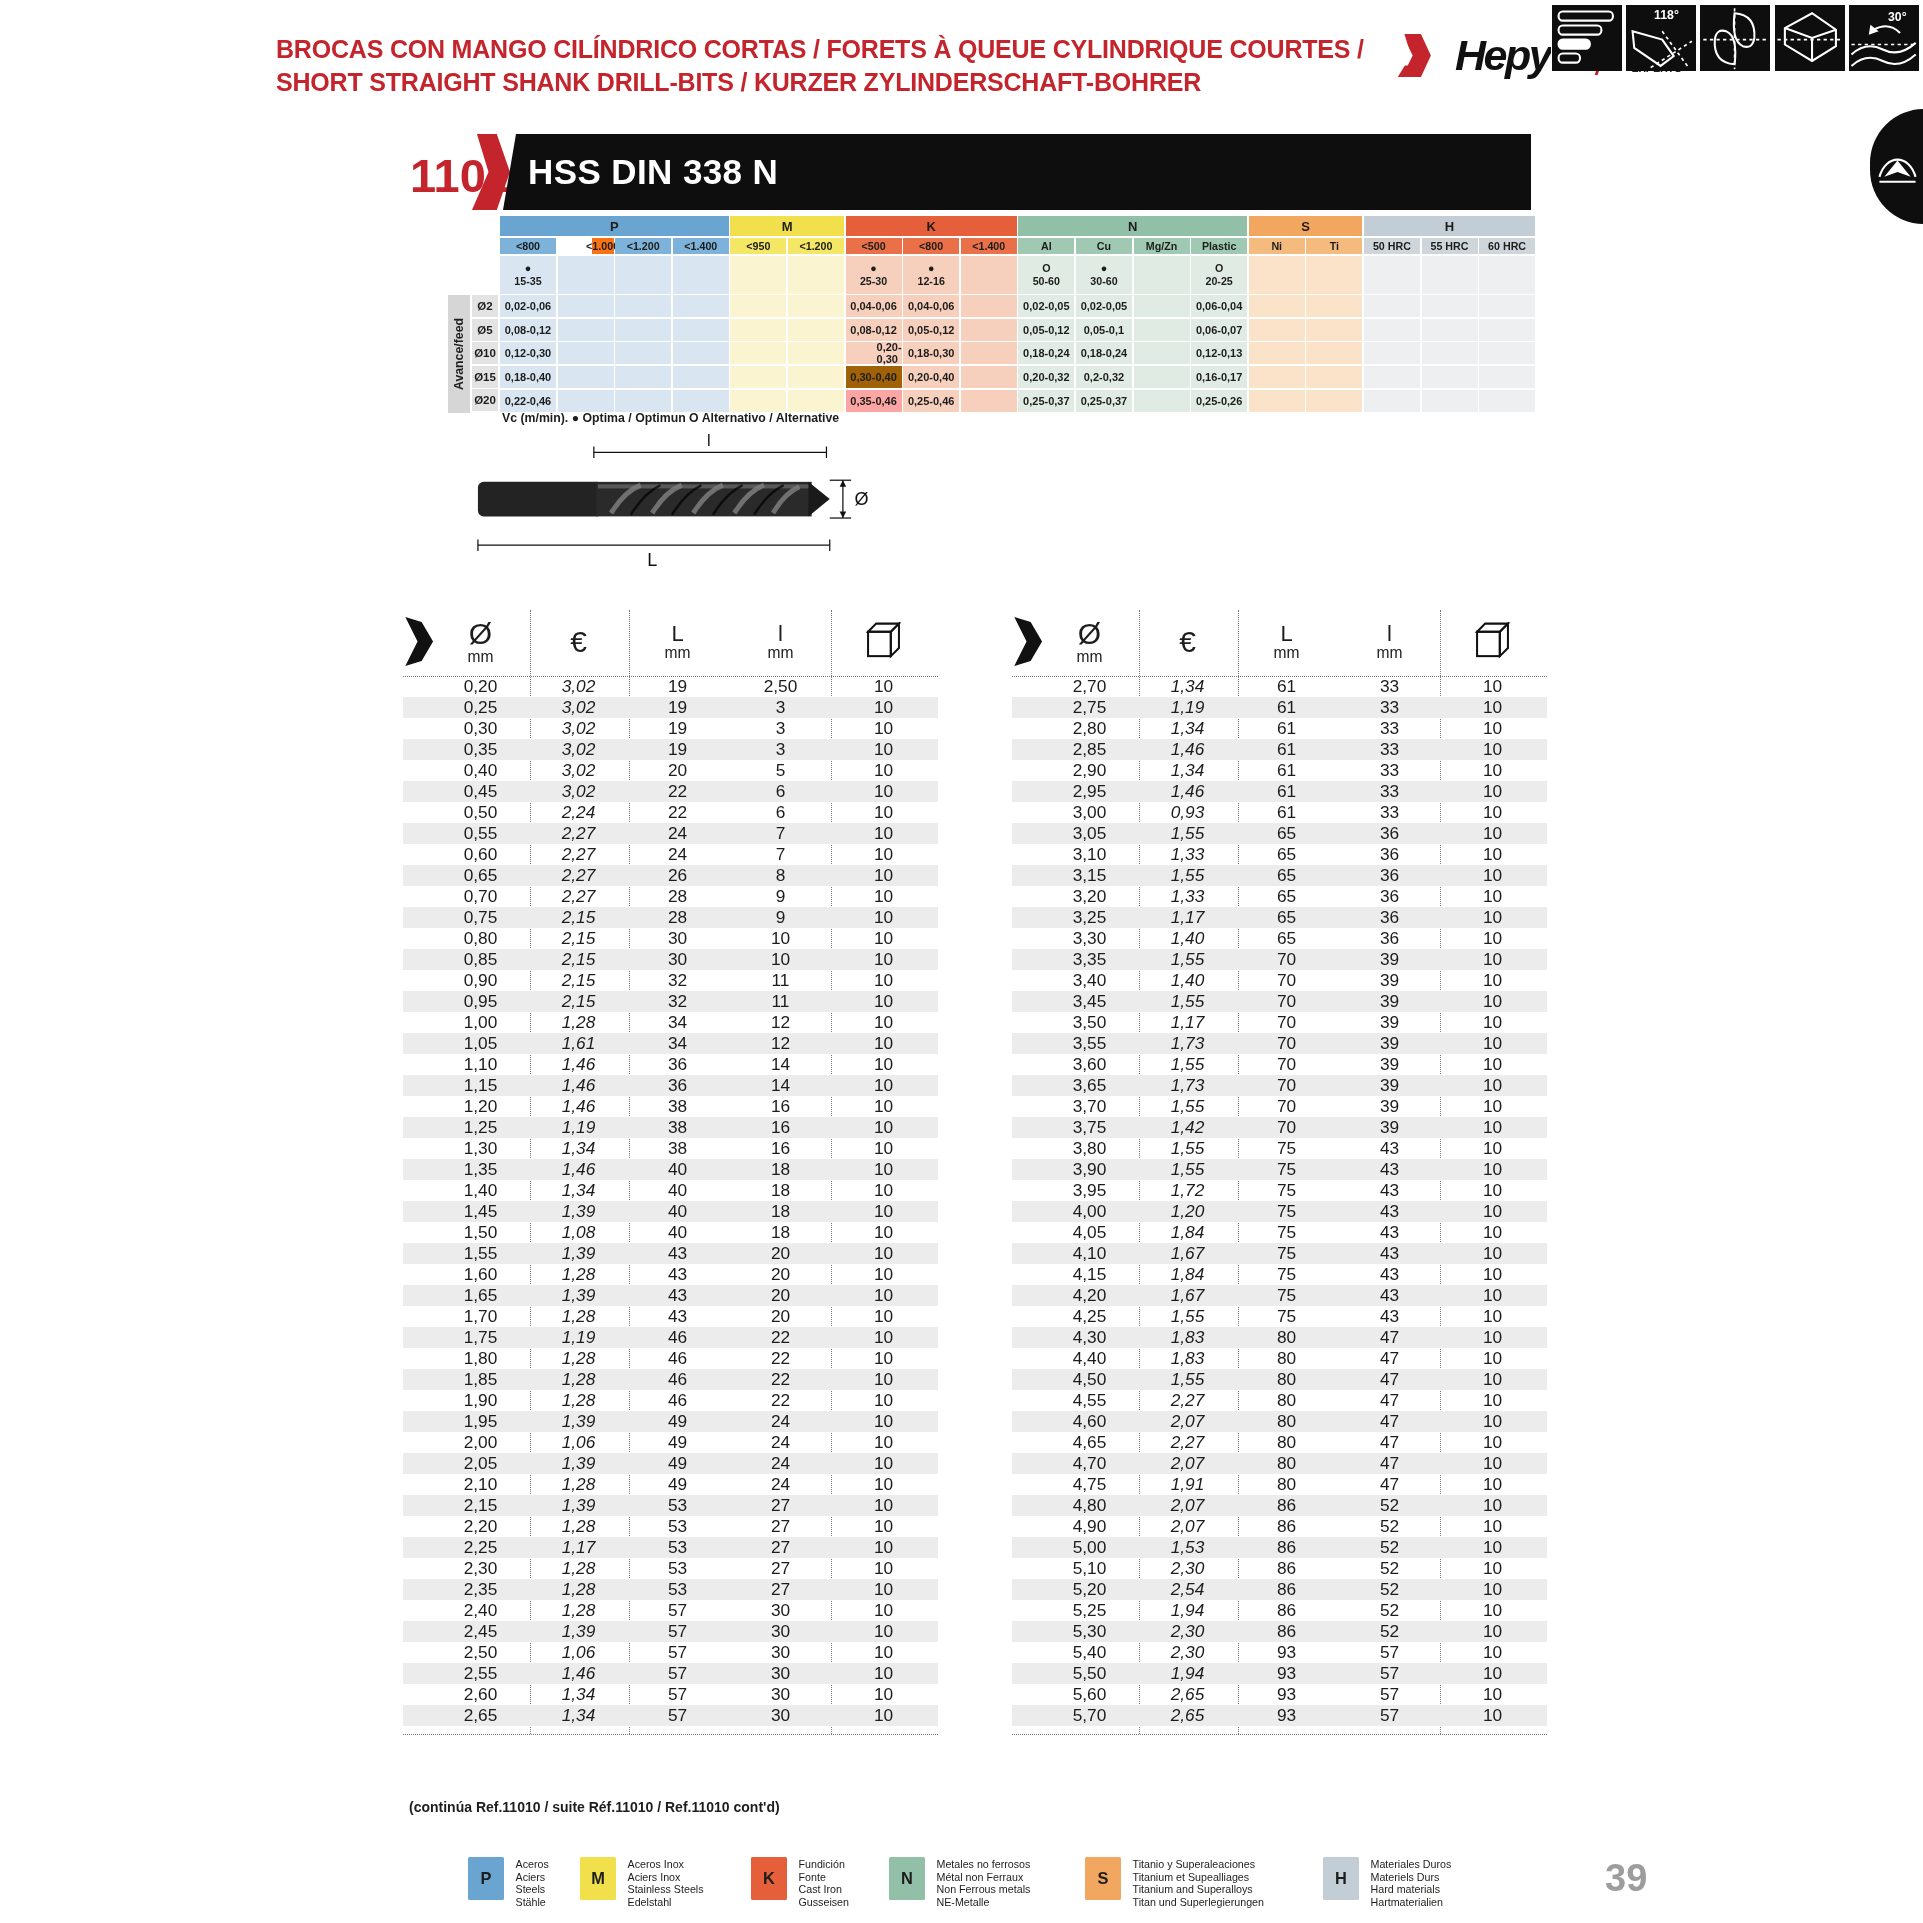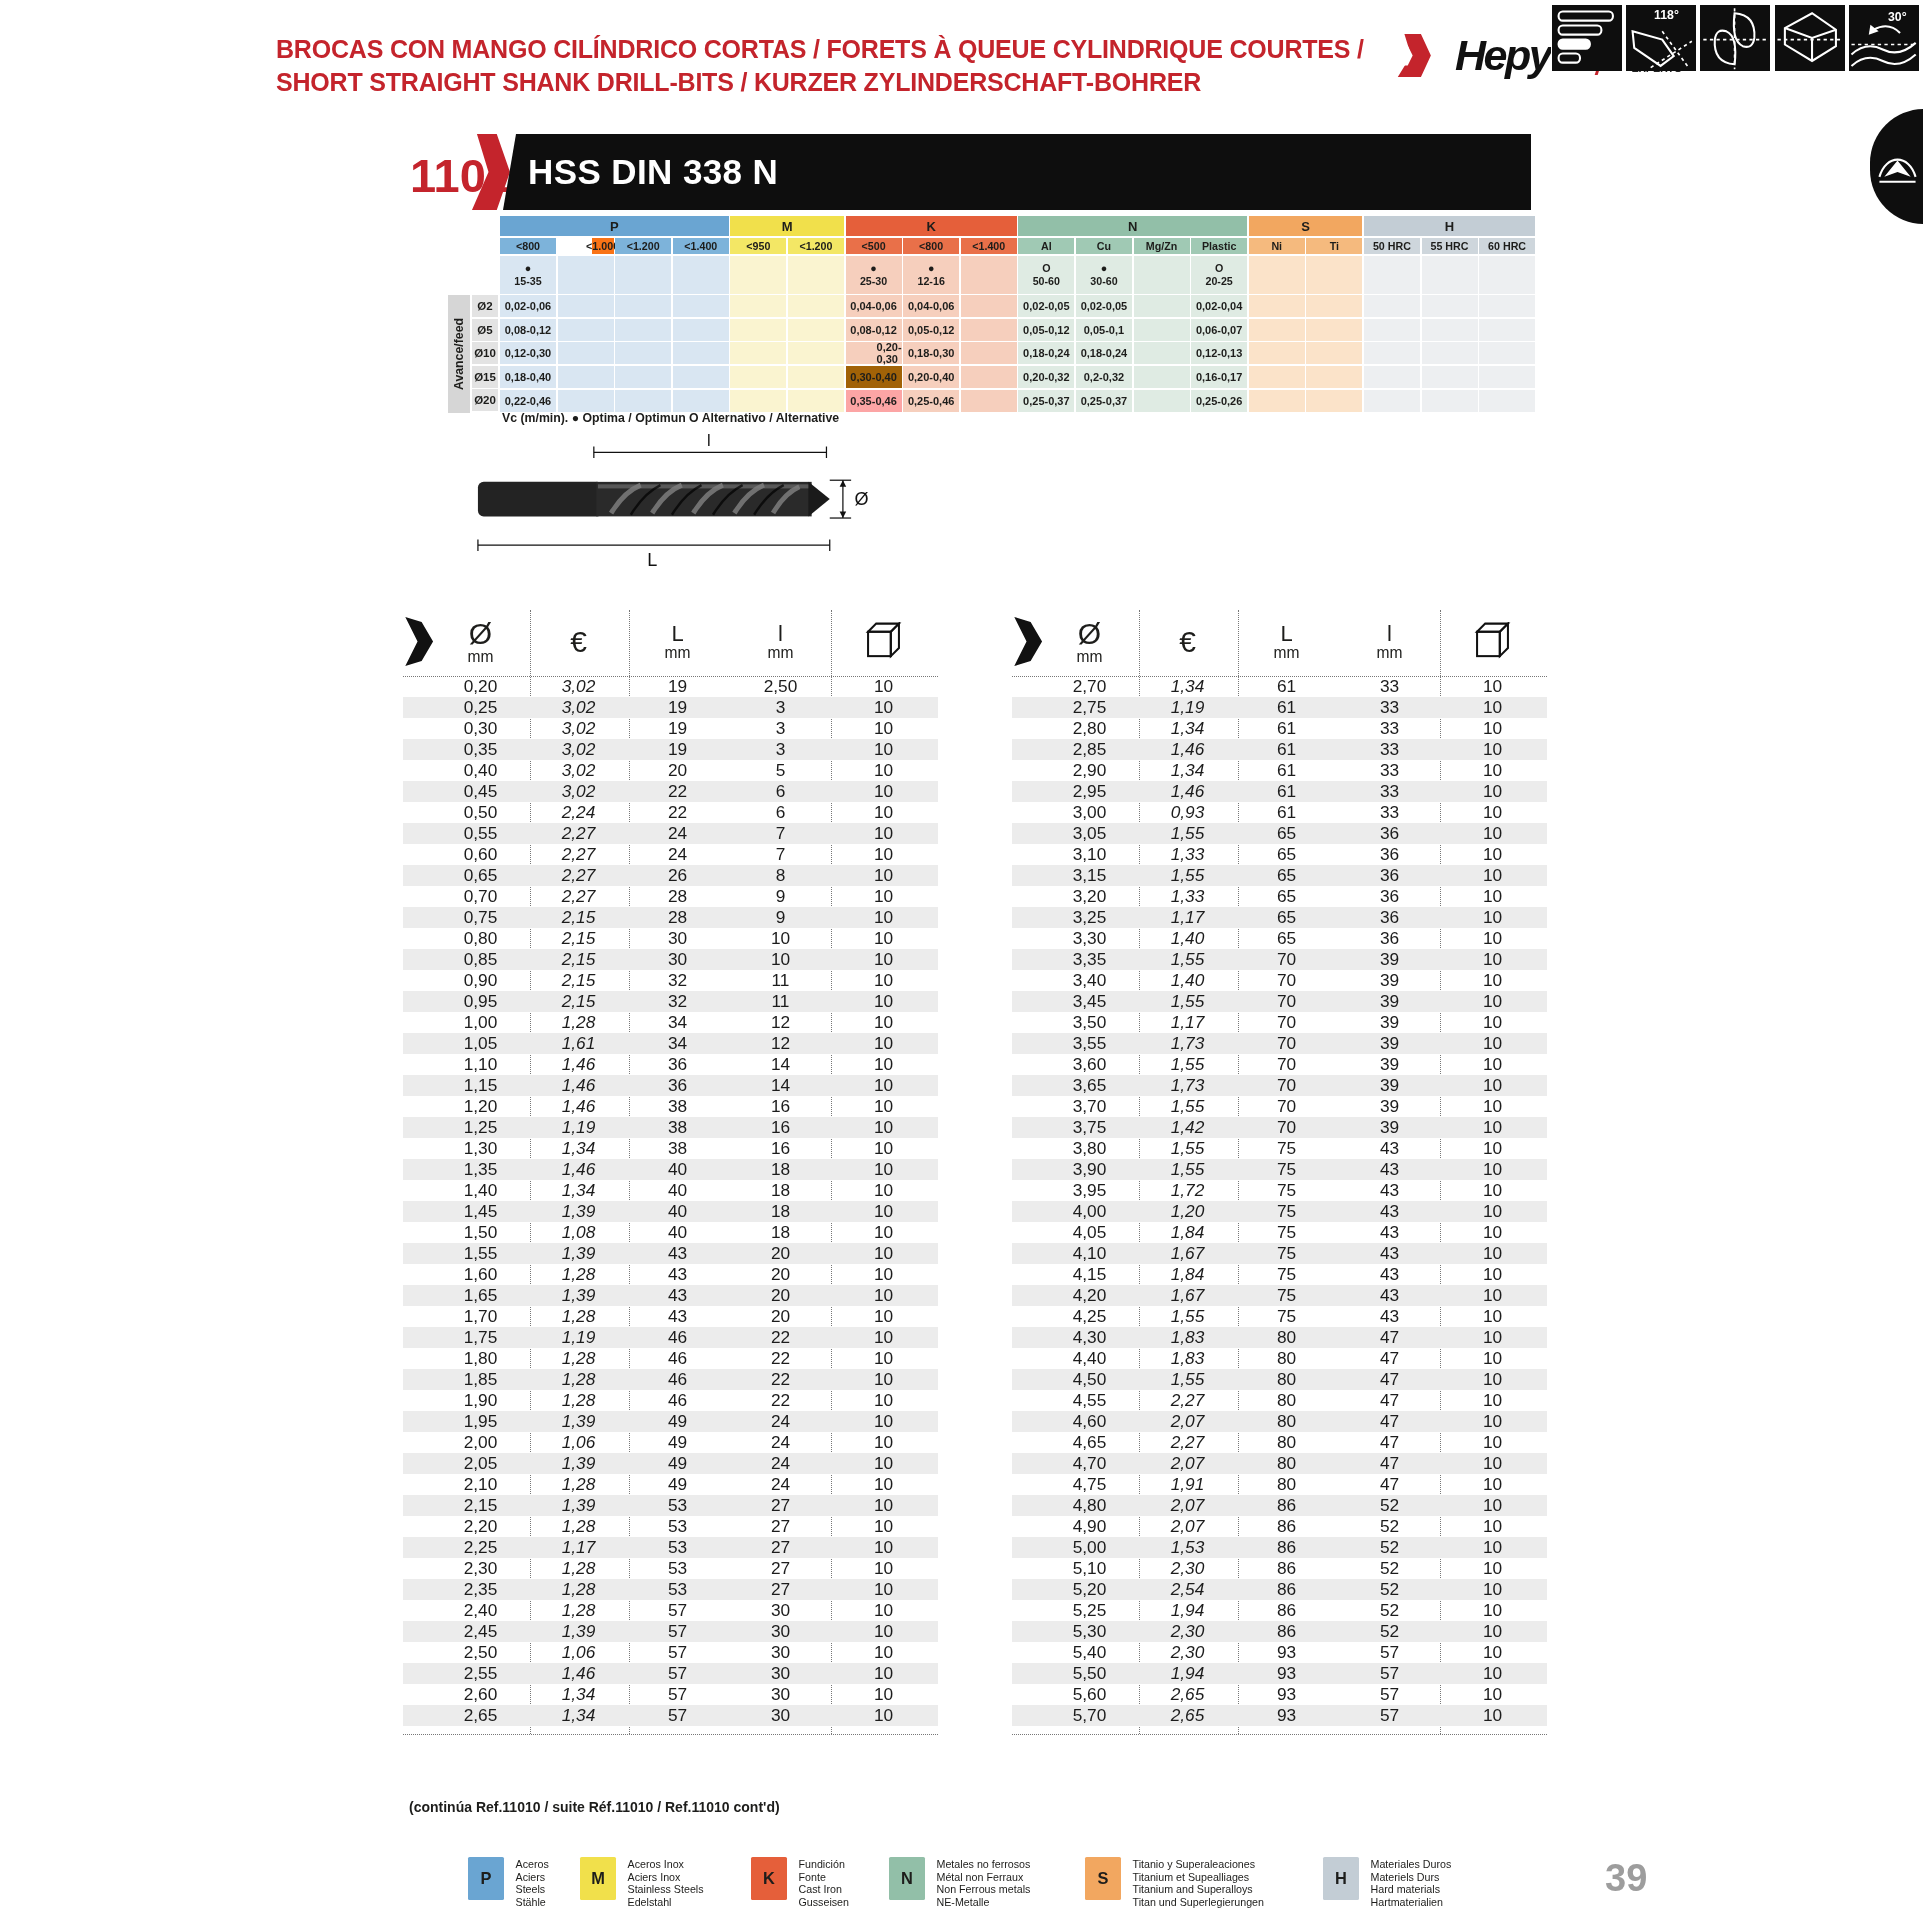--- a/index.html
+++ b/index.html
@@ -222,21 +222,21 @@
       <div class="mg-cell" style="background: rgb(217, 230, 242);"></div>
       <div class="mg-cell" style="background: rgb(217, 230, 242);"></div>
       <div class="mg-cell" style="background: rgb(250, 244, 208);"></div>
       <div class="mg-cell" style="background: rgb(250, 244, 208);"></div>
       <div class="mg-cell" style="background: rgb(246, 207, 189);">0,04-0,06</div>
       <div class="mg-cell" style="background: rgb(246, 207, 189);">0,04-0,06</div>
       <div class="mg-cell" style="background: rgb(246, 207, 189);"></div>
       <div class="mg-cell" style="background: rgb(223, 235, 227);">0,02-0,05</div>
       <div class="mg-cell" style="background: rgb(223, 235, 227);">0,02-0,05</div>
       <div class="mg-cell" style="background: rgb(223, 235, 227);"></div>
-      <div class="mg-cell" style="background: rgb(223, 235, 227);">0,02-0,04</div>
+      <div class="mg-cell" style="background: rgb(223, 235, 227);">0,06-0,04</div>
       <div class="mg-cell" style="background: rgb(251, 227, 201);"></div>
       <div class="mg-cell" style="background: rgb(251, 227, 201);"></div>
       <div class="mg-cell" style="background: rgb(237, 239, 241);"></div>
       <div class="mg-cell" style="background: rgb(237, 239, 241);"></div>
       <div class="mg-cell" style="background: rgb(237, 239, 241);"></div>
       <div class="mg-cell" style="background: rgb(217, 230, 242);">0,08-0,12</div>
       <div class="mg-cell" style="background: rgb(217, 230, 242);"></div>
       <div class="mg-cell" style="background: rgb(217, 230, 242);"></div>
       <div class="mg-cell" style="background: rgb(217, 230, 242);"></div>
       <div class="mg-cell" style="background: rgb(250, 244, 208);"></div>

